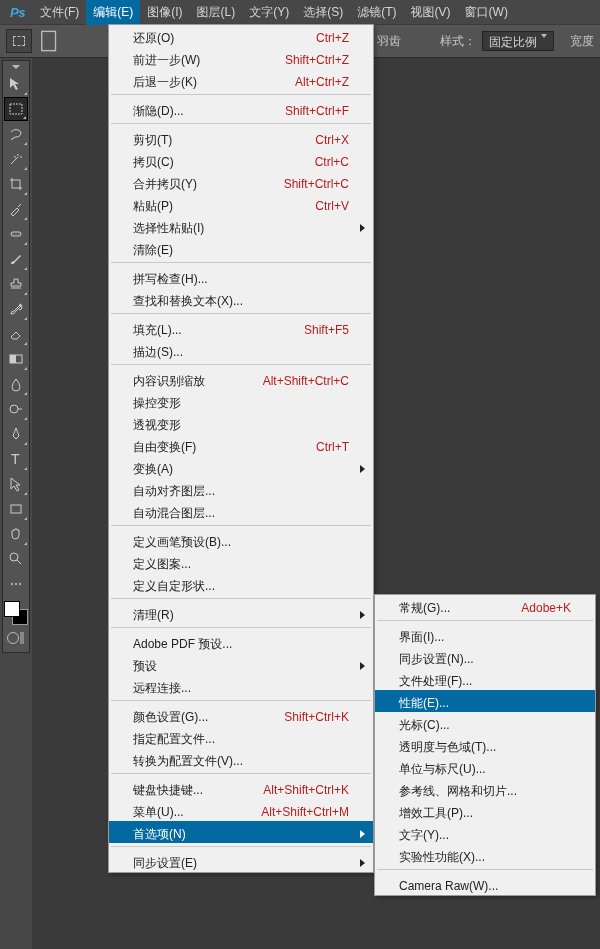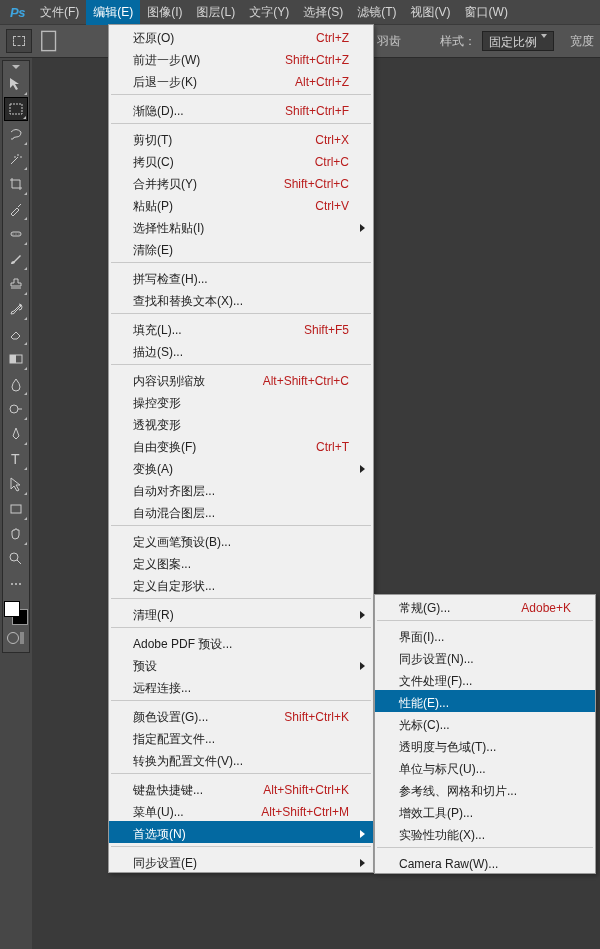--- a/index.html
+++ b/index.html
@@ -402,19 +402,22 @@
     <div class="mi">
       <span class="lbl">单位与标尺(U)...</span>
     </div>
     <div class="mi">
       <span class="lbl">参考线、网格和切片...</span>
     </div>
     <div class="mi">
       <span class="lbl">增效工具(P)...</span>
     </div>
     <div class="mi">
+      <span class="lbl">文字(Y)...</span>
+    </div>
+    <div class="mi">
       <span class="lbl">实验性功能(X)...</span>
     </div>
     <div class="sep"></div>
     <div class="mi">
       <span class="lbl">Camera Raw(W)...</span>
     </div>
   </div>
 
 </body></html>

